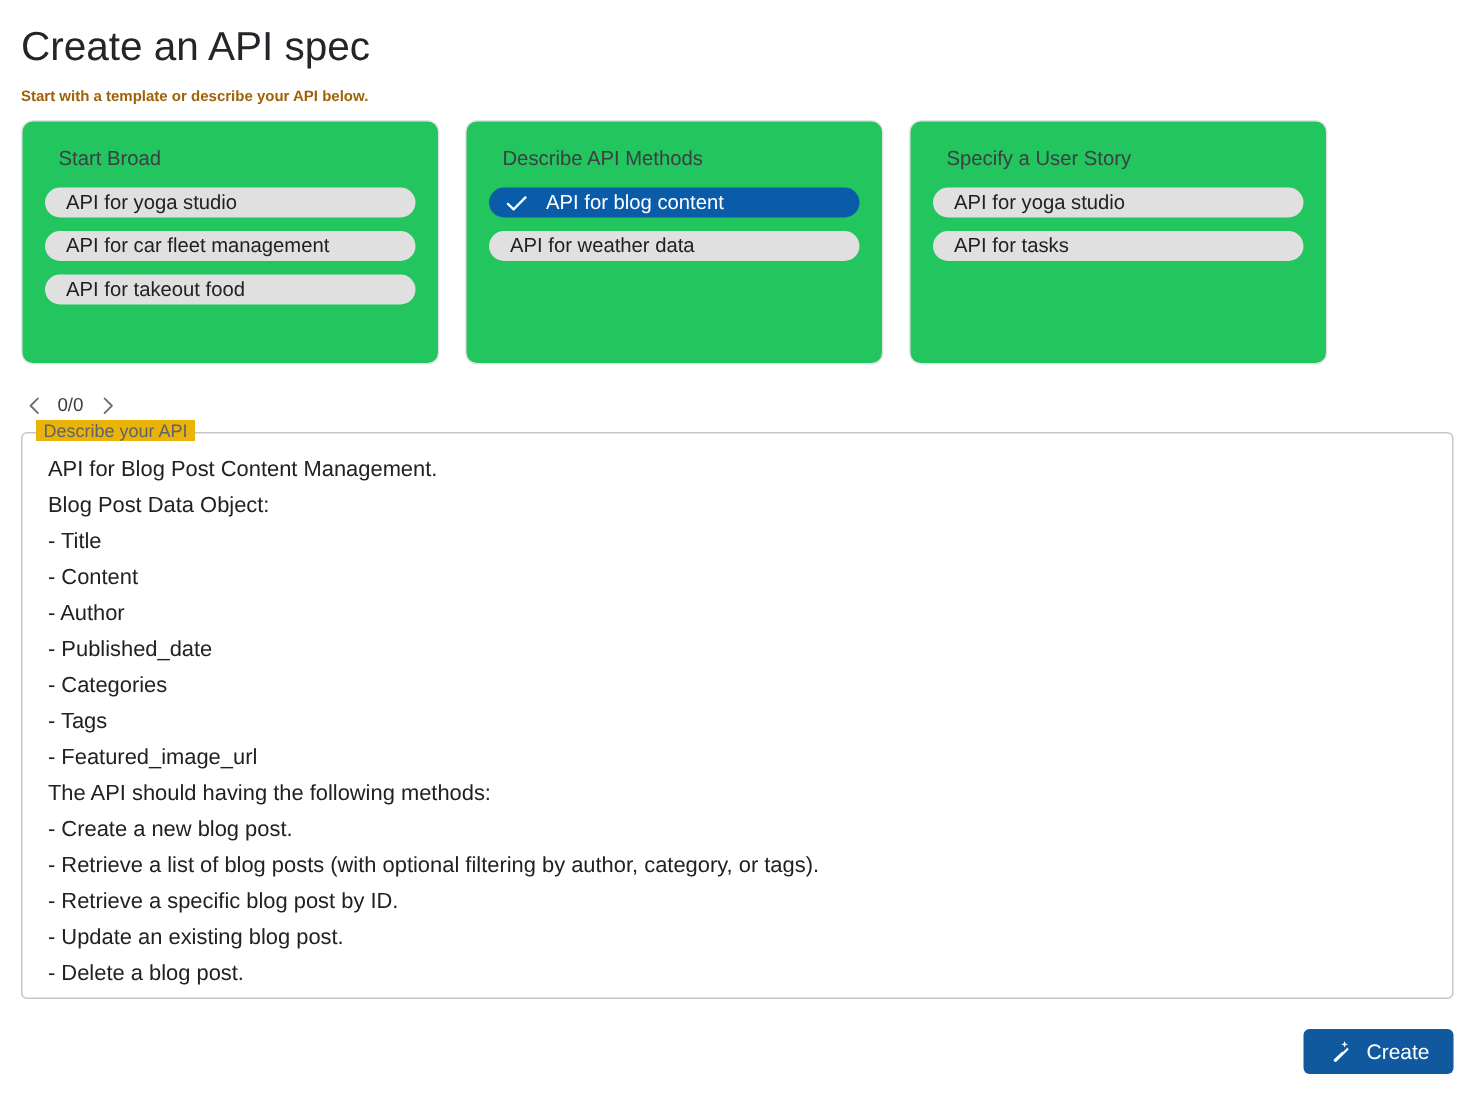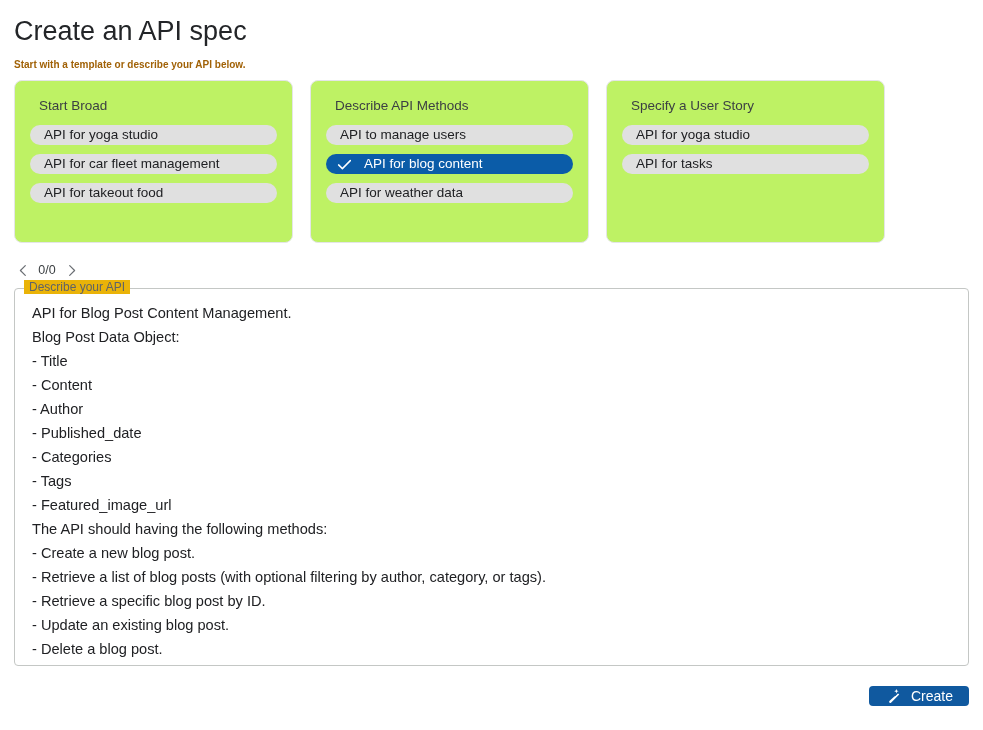--- a/index.html
+++ b/index.html
@@ -47,21 +47,21 @@
   .cards-row {
     position: absolute;
     left: 14px;
     top: 80px;
     display: flex;
     gap: 17px;
   }
   .tpl-card {
     width: 279px;
     height: 163px;
-    background: #bef264;
+    background: #22c55e;
     border: 1px solid #e4e5e7;
     border-radius: 8px;
     padding: 16px 15px 0 15px;
     position: relative;
   }
   .tpl-card-title {
     font-size: 13.5px;
     font-weight: 400;
     color: #3c4043;
     line-height: 18px;
@@ -175,21 +175,21 @@
     font-family: "Liberation Sans", sans-serif;
     overflow: hidden;
   }
 
   
   .create-btn {
     position: absolute;
     left: 869px;
     top: 686px;
     width: 100px;
-    height: 20px;
+    height: 30px;
     background: #10599f;
     border: none;
     border-radius: 4px;
     color: #ffffff;
     font-size: 14px;
     font-family: "Liberation Sans", sans-serif;
     display: flex;
     align-items: center;
     justify-content: center;
     gap: 9px;
@@ -227,23 +227,20 @@
         </div>
         <div class="chip">
           <span class="chip-label">API for takeout food</span>
         </div>
       </div>
     </div>
 
     <div class="tpl-card">
       <div class="tpl-card-title">Describe API Methods</div>
       <div class="chips">
-        <div class="chip">
-          <span class="chip-label">API to manage users</span>
-        </div>
         <div class="chip selected">
           <span class="check-icon">
             <svg width="17" height="17" viewBox="0 0 17 17" fill="none" aria-hidden="true">
               <path d="M2.6 8.9 L6.4 12.6 L14.3 4.6" stroke="#ffffff" stroke-width="1.5" stroke-linecap="round" stroke-linejoin="round"></path>
             </svg>
           </span>
           <span class="chip-label">API for blog content</span>
         </div>
         <div class="chip">
           <span class="chip-label">API for weather data</span>

